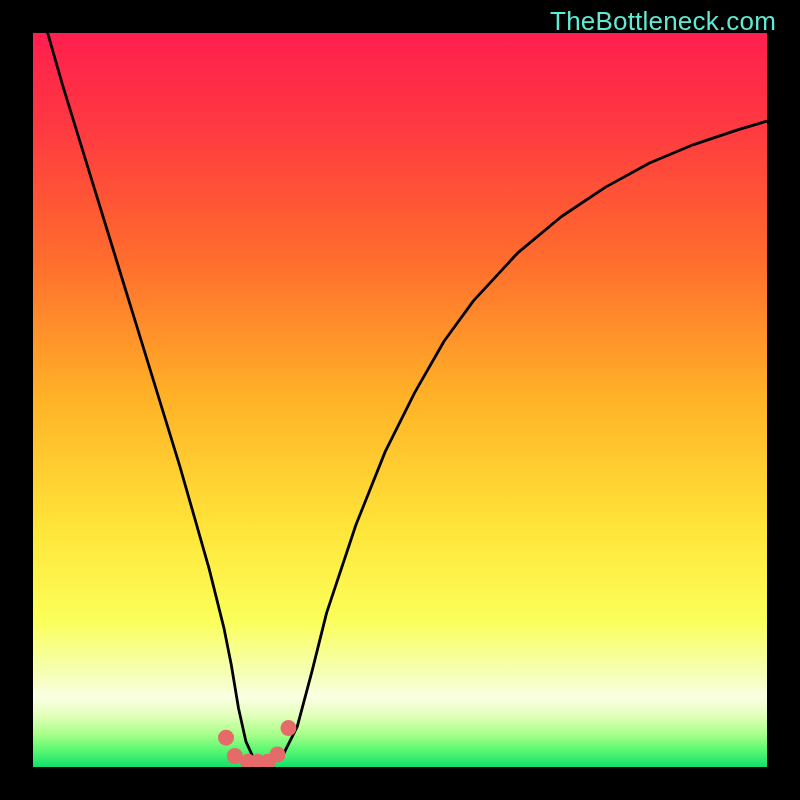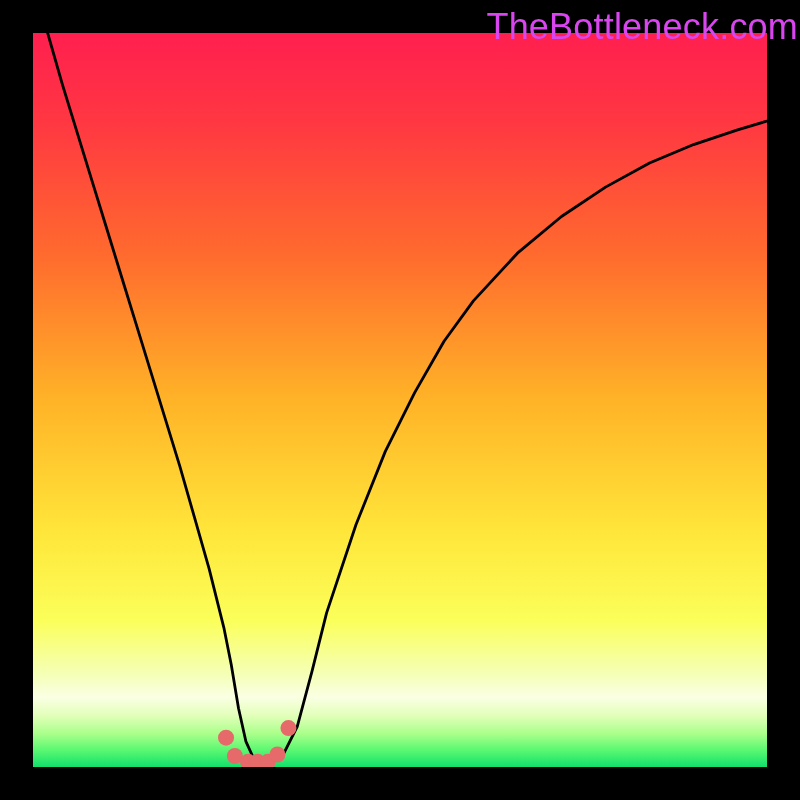--- a/index.html
+++ b/index.html
@@ -22,25 +22,25 @@
     position: absolute;
     left: 33px;
     top: 33px;
     width: 734px;
     height: 734px;
     overflow: hidden;
   }
   .watermark {
     position: absolute;
     top: 6px;
-    right: 2px;
+    right: 24px;
     font-family: Arial, Helvetica, sans-serif;
-    font-size: 36px;
+    font-size: 26px;
     font-weight: 500;
-    color: #d946ef;
+    color: #5eead4;
     letter-spacing: 0.2px;
   }
   svg { display: block; }
 </style>
 </head>
 <body>
 
 <div class="frame">
   <div class="plot">
     <svg id="chart-svg" width="734" height="734" viewBox="0 0 734 734">

